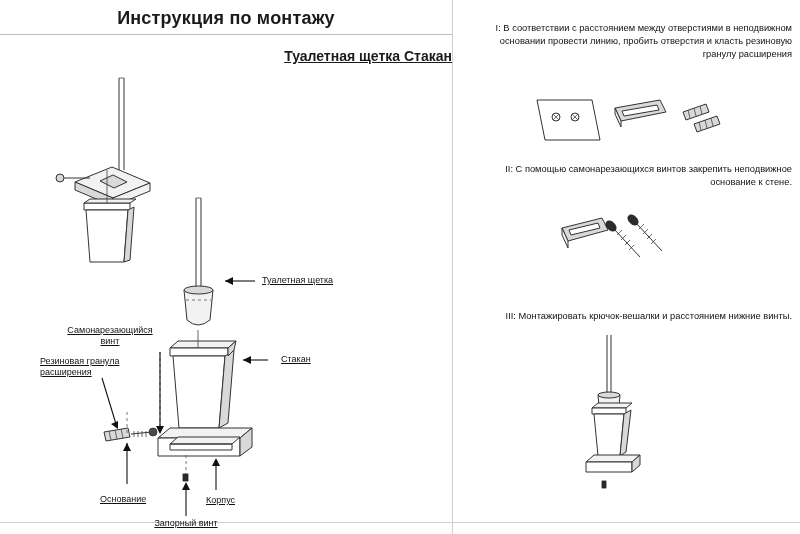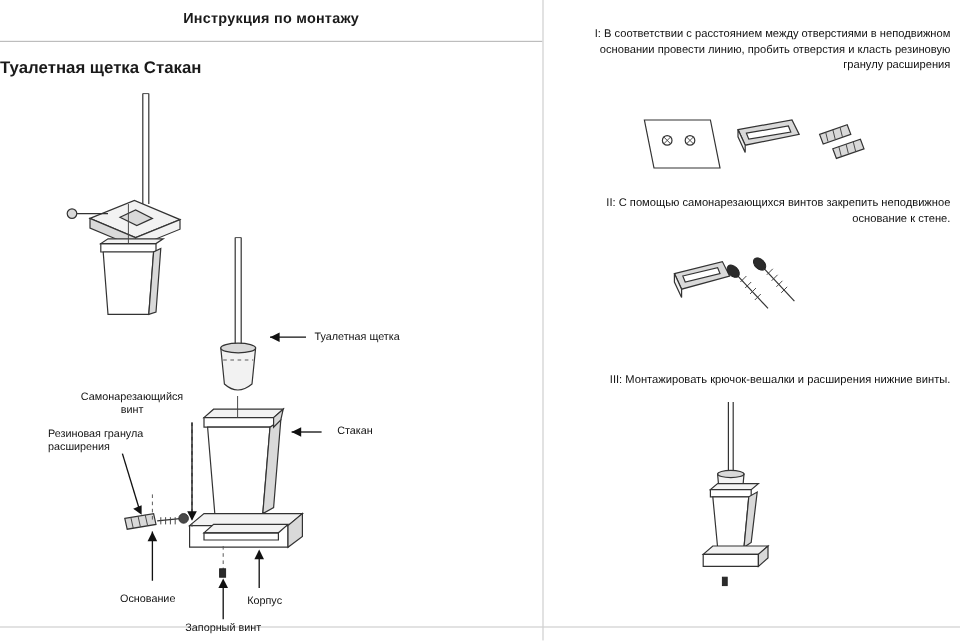--- a/index.html
+++ b/index.html
@@ -41,38 +41,40 @@
     width: 800px;
     height: 1px;
     background: #cfcfcf;
   }
   .title {
     position: absolute;
     left: 0;
     top: 8px;
     width: 452px;
     text-align: center;
-    font-size: 12px;
+    font-size: 18px;
     font-weight: bold;
     letter-spacing: 0.2px;
   }
   .subtitle {
     position: absolute;
     left: 0;
     top: 48px;
     width: 452px;
-    text-align: left;
+    text-align: right;
     font-size: 14px;
     font-weight: bold;
+    text-decoration: underline;
   }
   .lbl {
     position: absolute;
     font-size: 9px;
     line-height: 11px;
     color: #111;
+    text-decoration: underline;
   }
   .lbl.center { text-align: center; }
   .lbl.right { text-align: center; }
   .step {
     position: absolute;
     font-size: 9.3px;
     line-height: 13px;
     color: #111;
     text-align: right;
   }
@@ -297,15 +299,15 @@
   <div class="lbl" style="left:100px; top:494px; width:80px;">Основание</div>
 
   <div class="lbl" style="left:206px; top:495px; width:70px;">Корпус</div>
 
   <div class="lbl center" style="left:131px; top:518px; width:110px;">Запорный винт</div>
 
   <div class="step" style="left:470px; top:22px; width:322px;">I: В соответствии с расстоянием между отверстиями в неподвижном основании провести линию, пробить отверстия и класть резиновую гранулу расширения</div>
 
   <div class="step" style="left:470px; top:163px; width:322px;">II: С помощью самонарезающихся винтов закрепить неподвижное основание к стене.</div>
 
-  <div class="step" style="left:470px; top:310px; width:322px;">III: Монтажировать крючок-вешалки и расширения нижние винты.</div>
+  <div class="step" style="left:470px; top:310px; width:322px;">III: Монтажировать крючок-вешалки и расстоянием нижние винты.</div>
 
 </div>
 
 </body></html>

